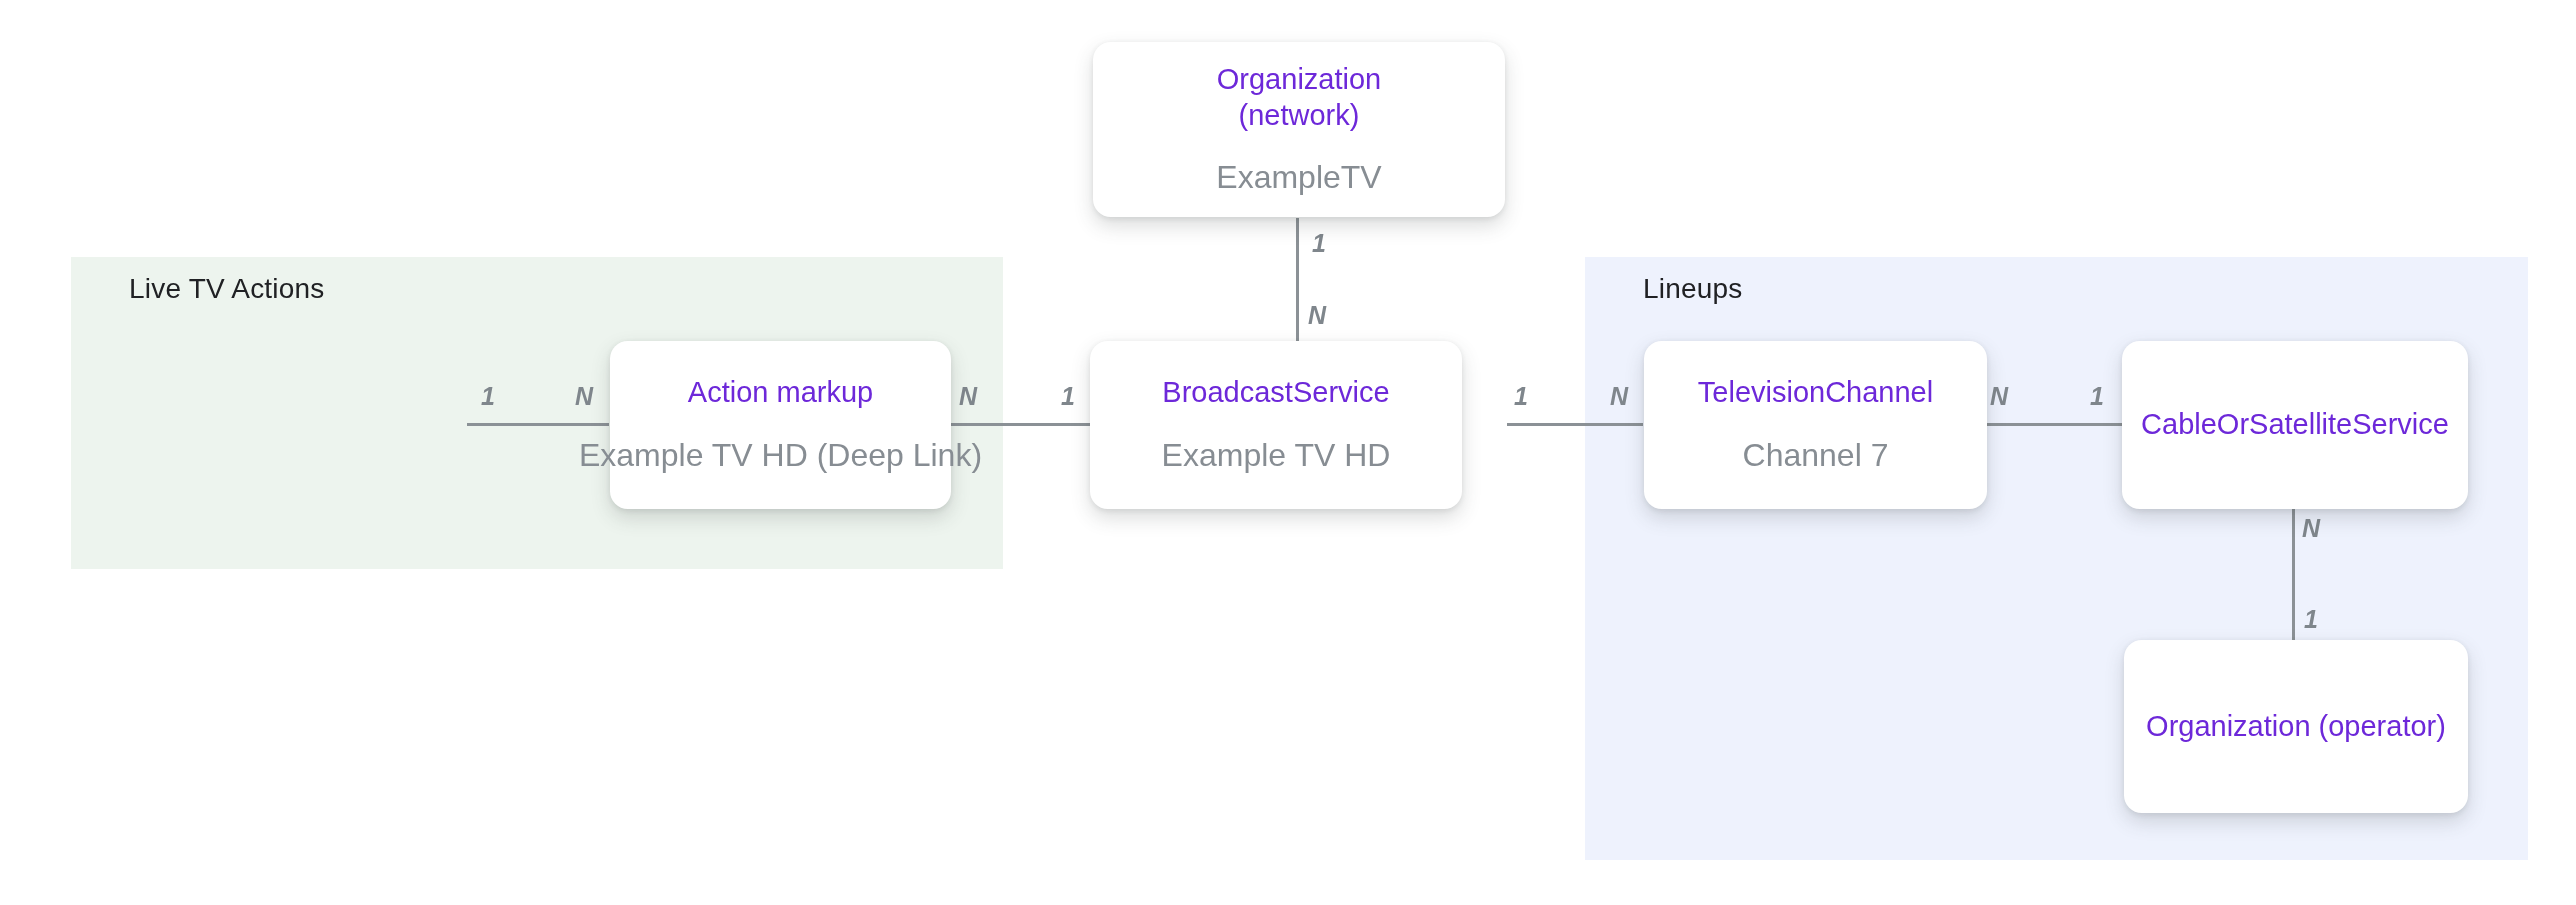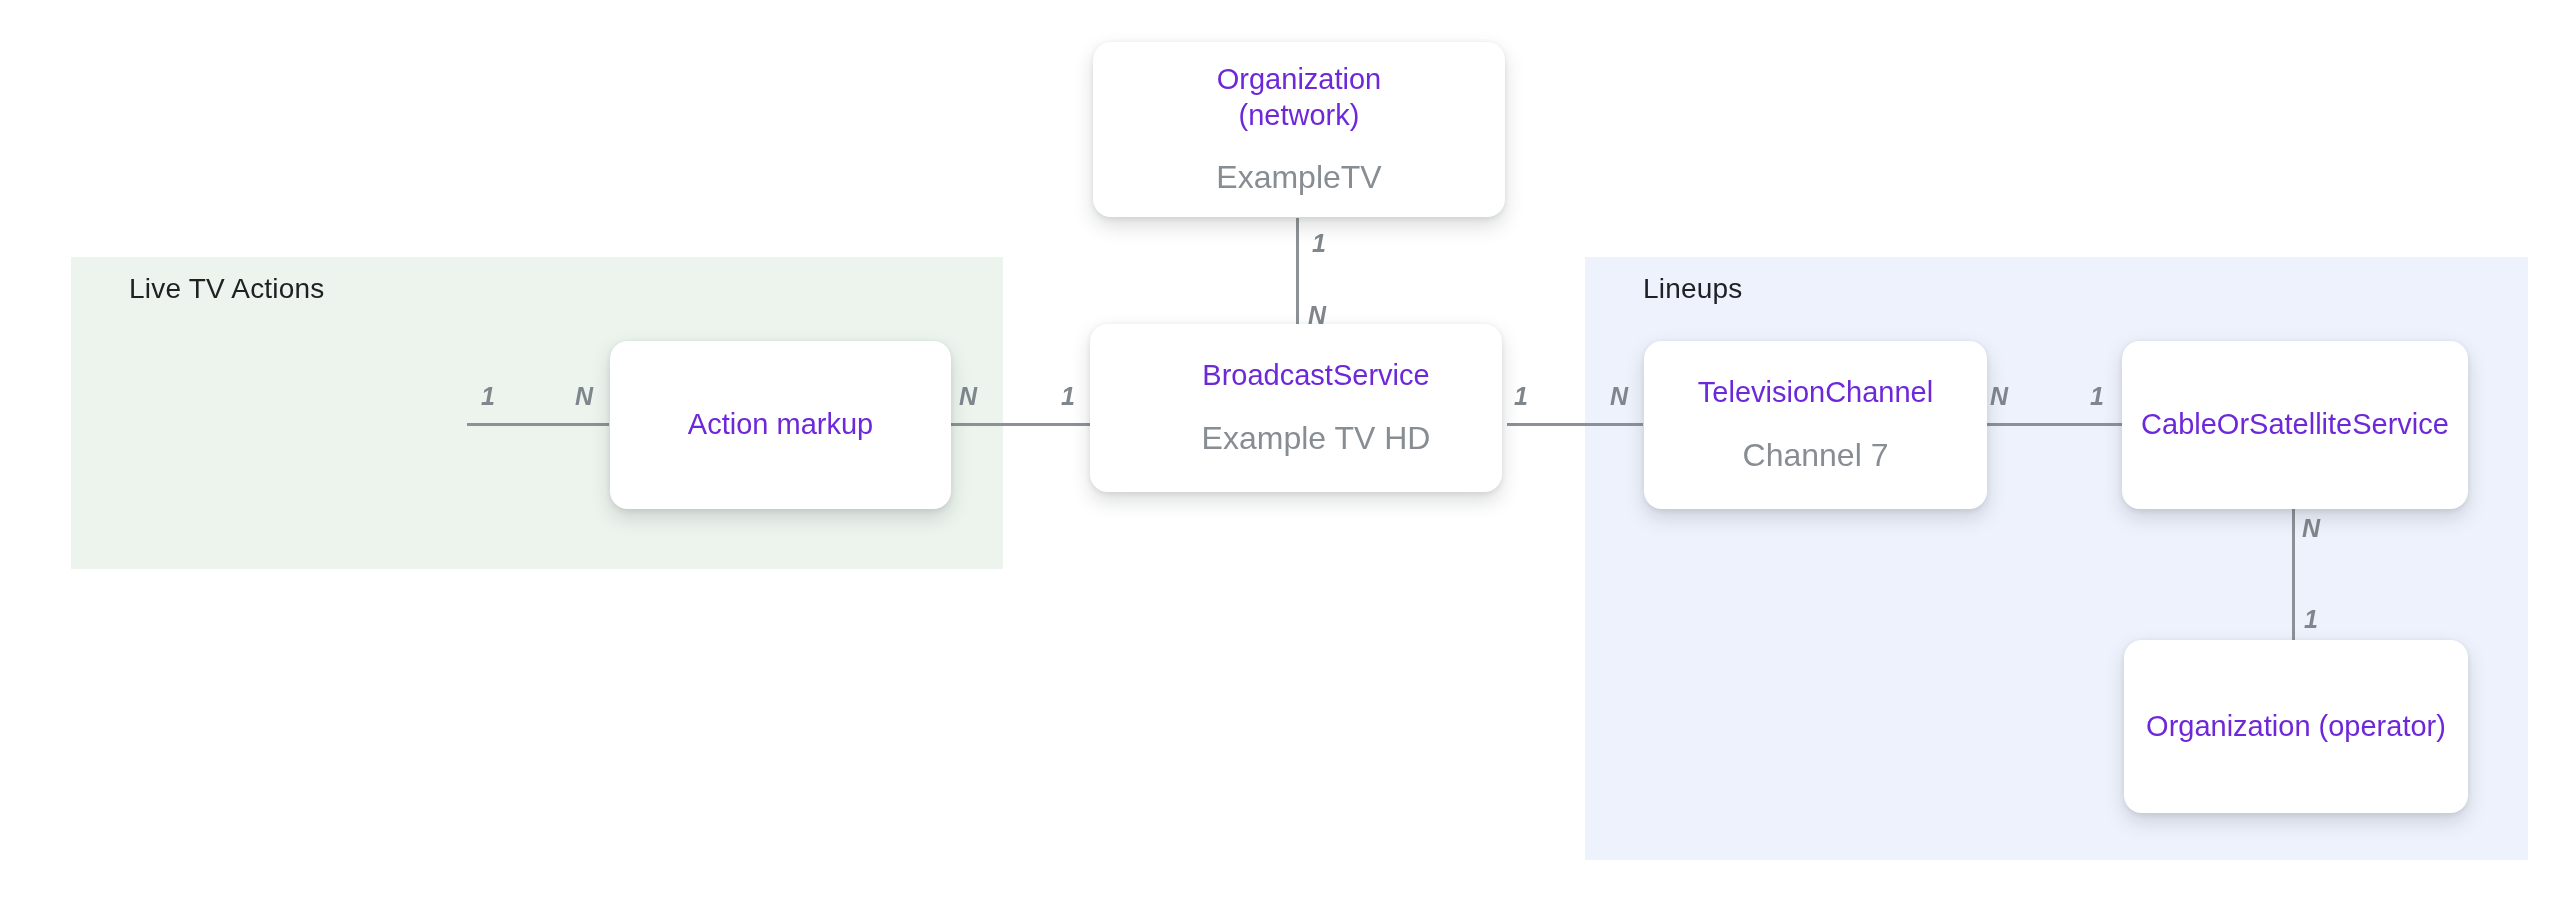--- a/index.html
+++ b/index.html
@@ -26,21 +26,21 @@
     display:flex;flex-direction:column;align-items:center;justify-content:center;
     gap:24px;text-align:center;
   }
   .node .title{font-size:29px;color:#6d28d9;line-height:1.22;white-space:nowrap;}
   .node .sub{font-size:32px;color:#878d93;line-height:1.25;white-space:nowrap;}
   .node.wrap-title .title{white-space:normal;max-width:221px;}
   .node.wrap-sub .sub{white-space:normal;max-width:310px;}
   .node-organization-network{left:1093px;top:42px;width:412px;height:175px;}
   .node-media-subscription{left:128px;top:341px;width:339px;height:168px;}
   .node-action-markup{left:610px;top:341px;width:341px;height:168px;}
-  .node-broadcast-service{left:1090px;top:324px;width:372px;height:168px;padding-left:40px;}
+  .node-broadcast-service{left:1090px;top:341px;width:372px;height:168px;}
   .node-television-channel{left:1644px;top:341px;width:343px;height:168px;}
   .node-cable-or-satellite-service{left:2122px;top:341px;width:346px;height:168px;}
   .node-organization-operator{left:2124px;top:640px;width:344px;height:173px;}
   
   .hline,.vline{position:absolute;background:#8b9196;}
   .hline{height:2.7px;}
   .vline{width:2.7px;}
   .edge-v1{left:1296px;top:218px;height:123px;}
   .edge-h1{left:467px;top:423px;width:142px;}
   .edge-h2{left:950px;top:423px;width:140px;}
@@ -99,20 +99,21 @@
   <span class="card c-v2-1">1</span>
 
   <div class="node node-organization-network wrap-title">
     <div class="title">Organization (network)</div>
     <div class="sub">ExampleTV</div>
   </div>
 
 
   <div class="node node-action-markup">
     <div class="title">Action markup</div>
+    <div class="sub">Example TV HD (Deep Link)</div>
   </div>
 
   <div class="node node-broadcast-service">
     <div class="title">BroadcastService</div>
     <div class="sub">Example TV HD</div>
   </div>
 
   <div class="node node-television-channel">
     <div class="title">TelevisionChannel</div>
     <div class="sub">Channel 7</div>

